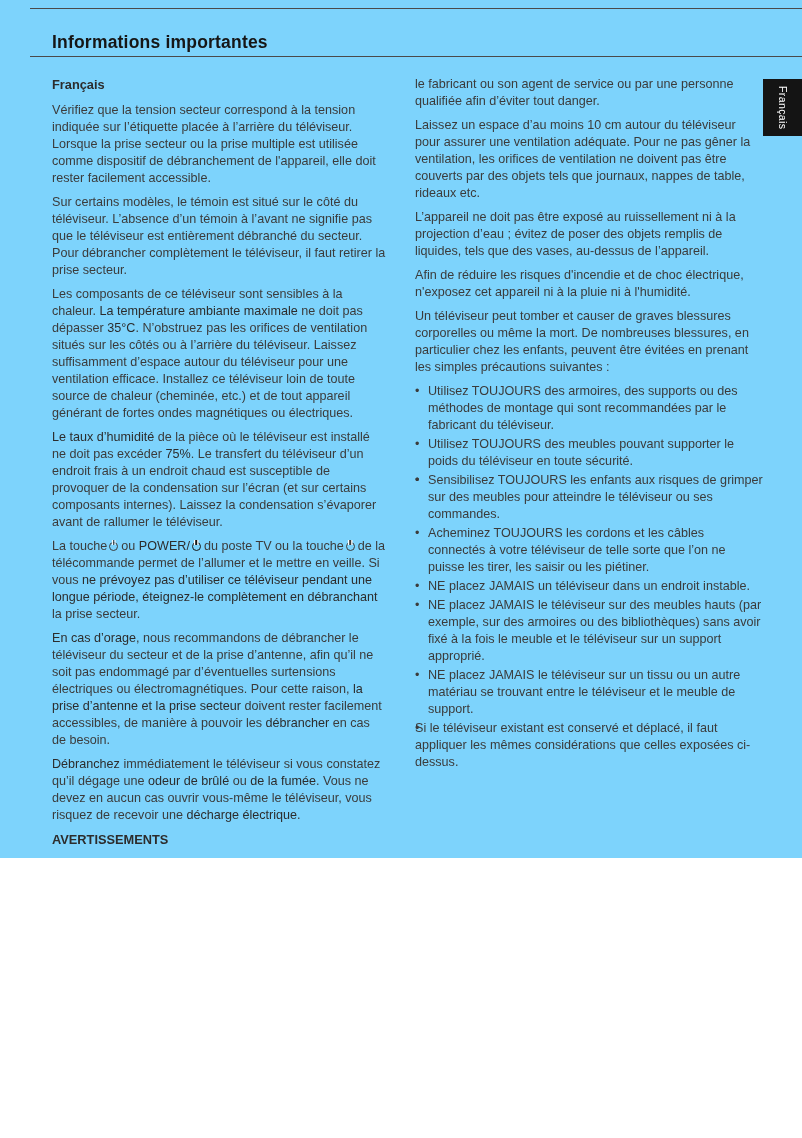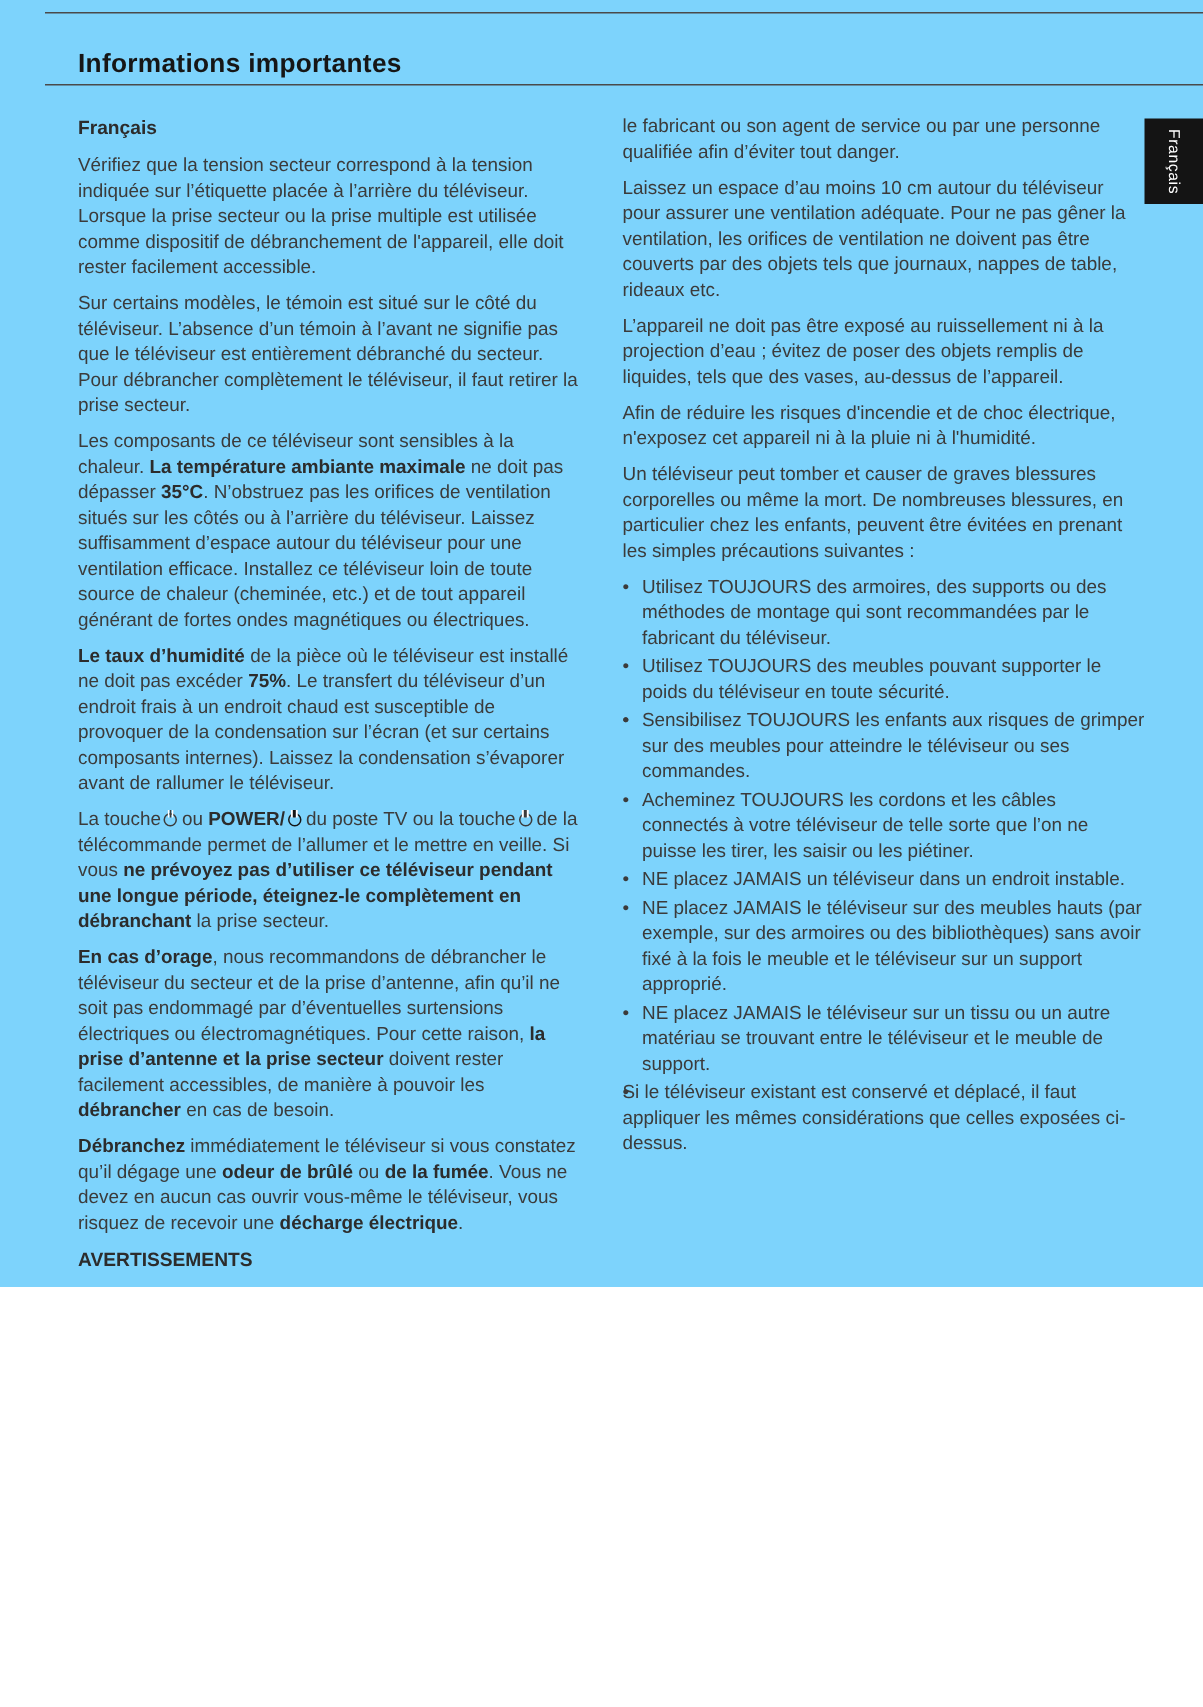--- a/index.html
+++ b/index.html
@@ -25,21 +25,21 @@
   .col { font-size:12.6px; line-height:17px; }
   .col.left  { width:334px; margin-right:29px; }
   .col.right { width:349px; }
 
   .para { margin-bottom:7px; }
   .section-heading {
     font-size:12.8px; line-height:17px; font-weight:bold; color:#2c2c2c;
     margin:3px 0 9px;
   }
   .col > .section-heading:first-child { margin-top:0; }
-  .b { font-weight:bold; color:#2c2c2c; }
+  .b { font-weight:normal; color:#2c2c2c; }
 
   .bullet { position:relative; padding-left:13px; margin-bottom:2px; }
   .bullet-marker { position:absolute; left:0; top:0; }
 
   .power-icon {
     display:inline-block; width:9px; height:9px;
     border:1.4px solid #3b3b3b; border-radius:50%;
     position:relative; vertical-align:-1px; margin:0 3px 0 2px;
   }
   .power-icon::after {

